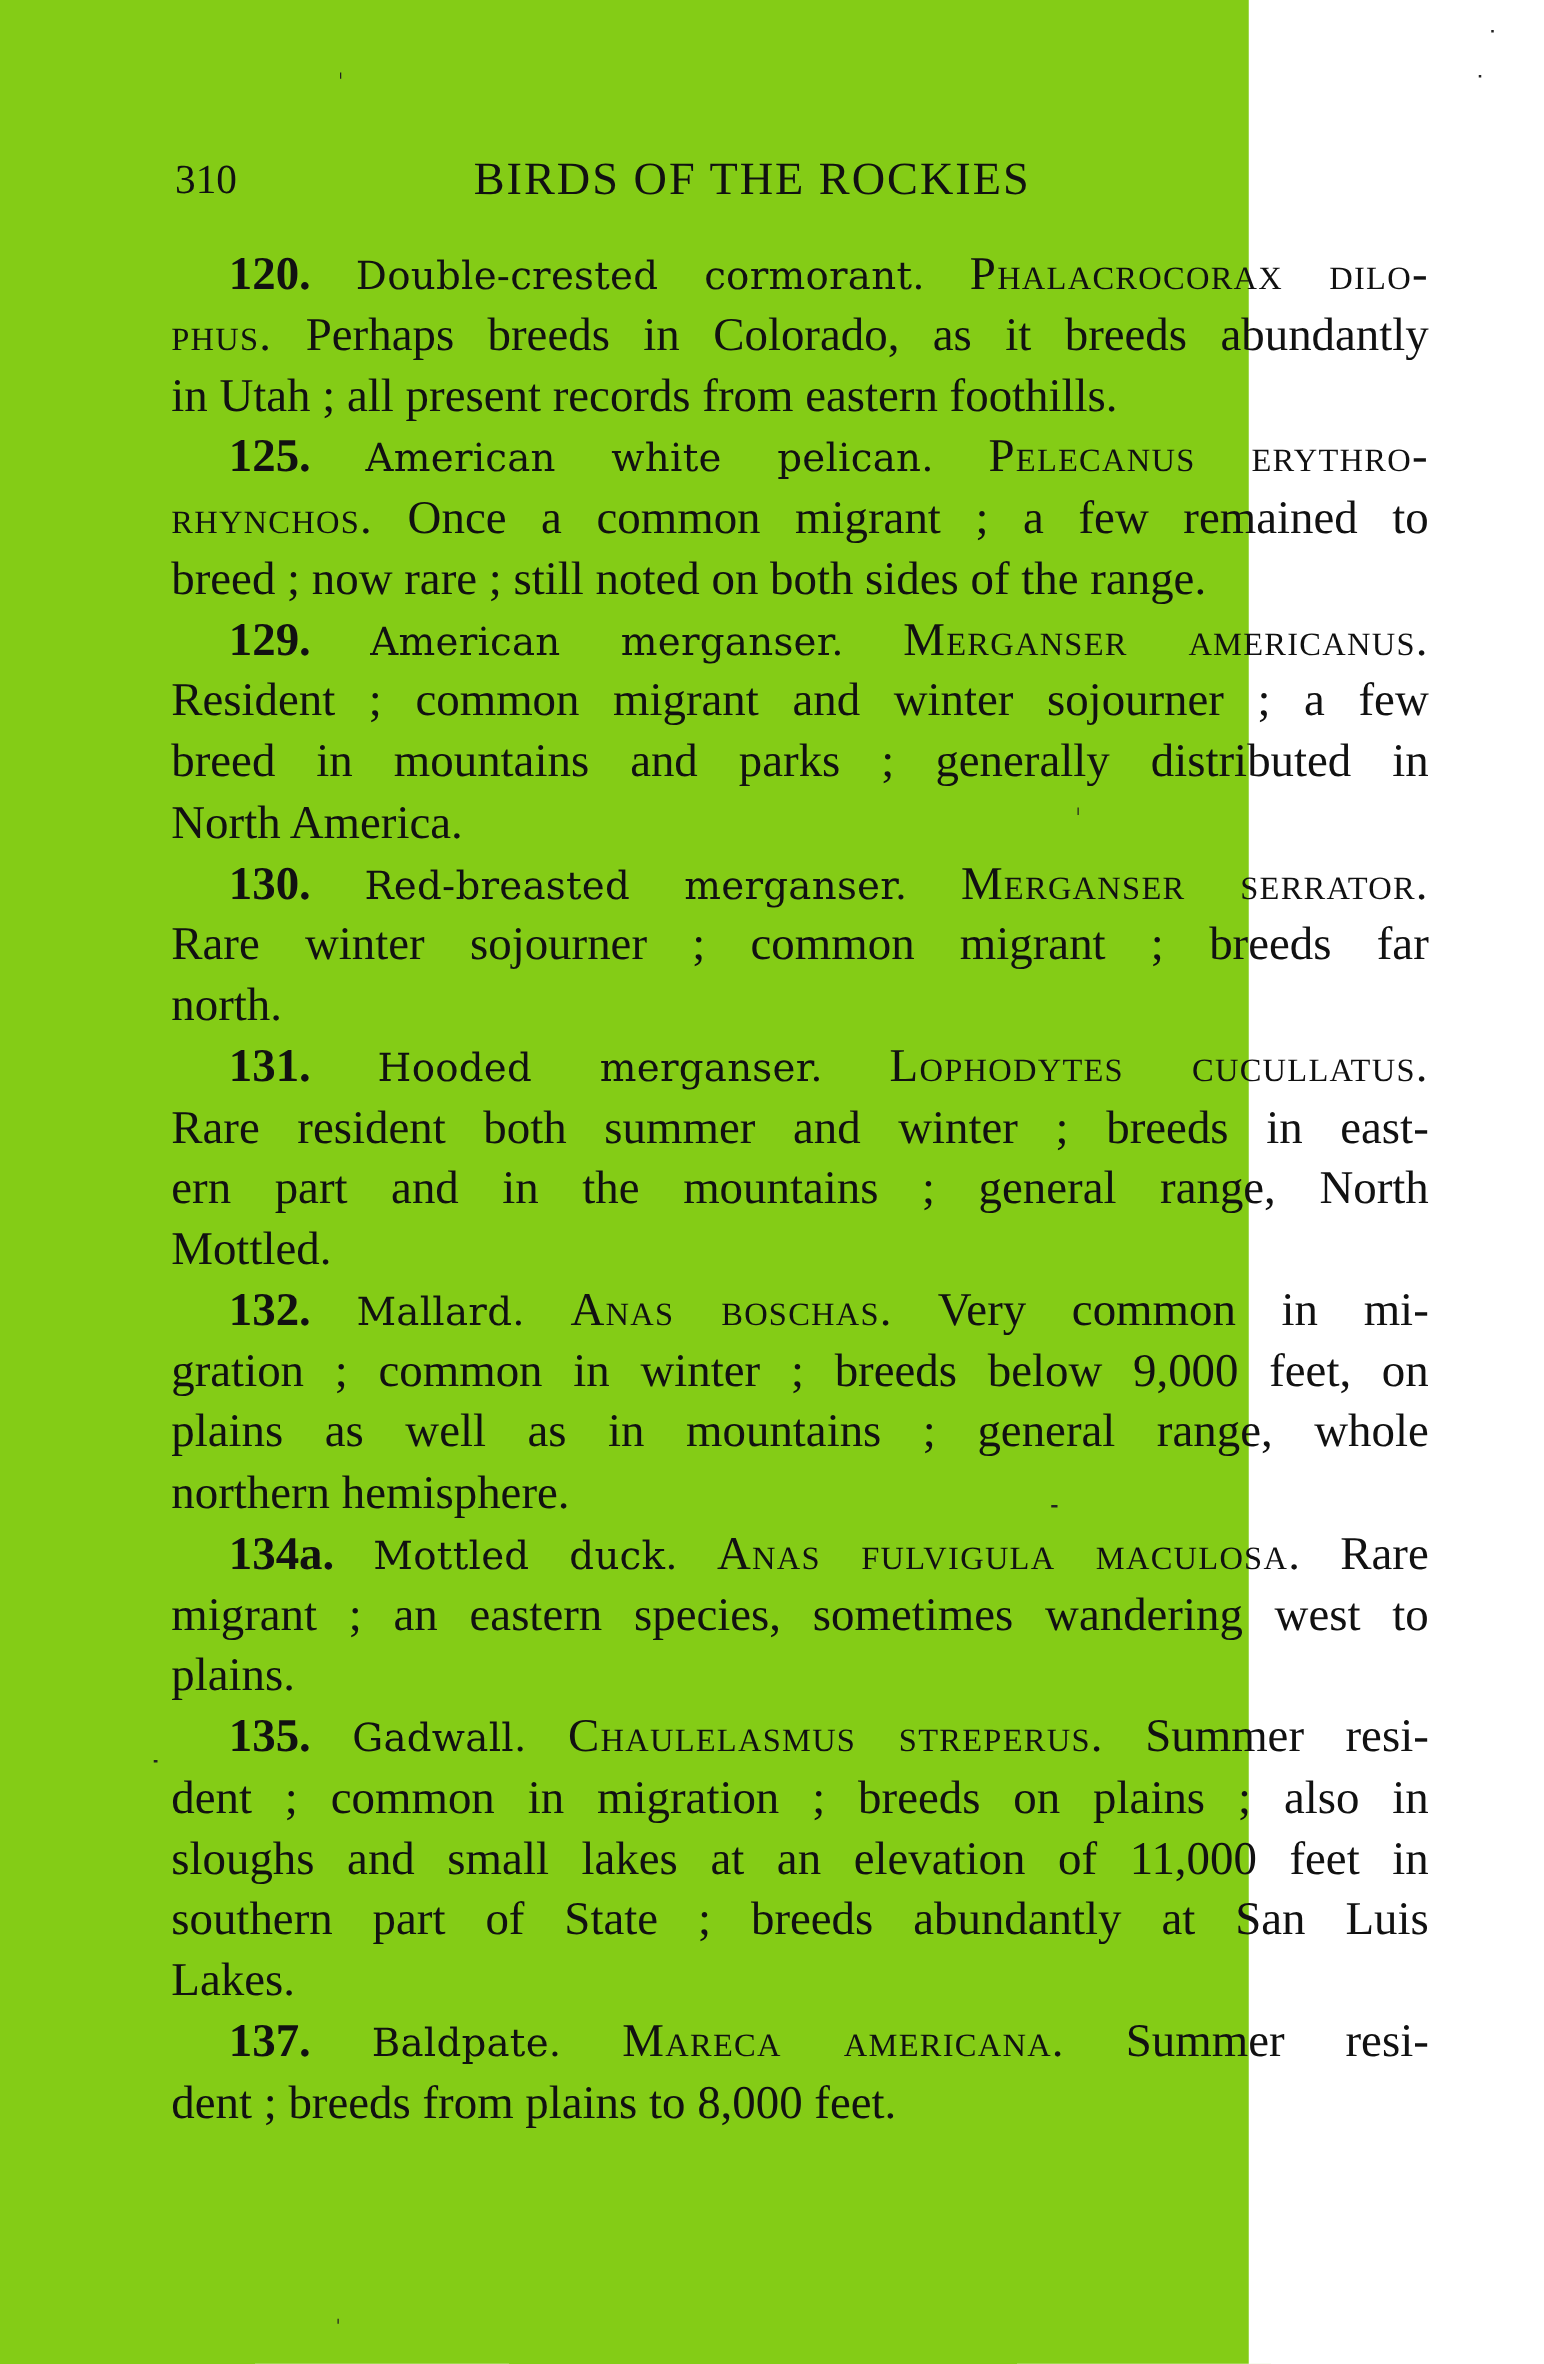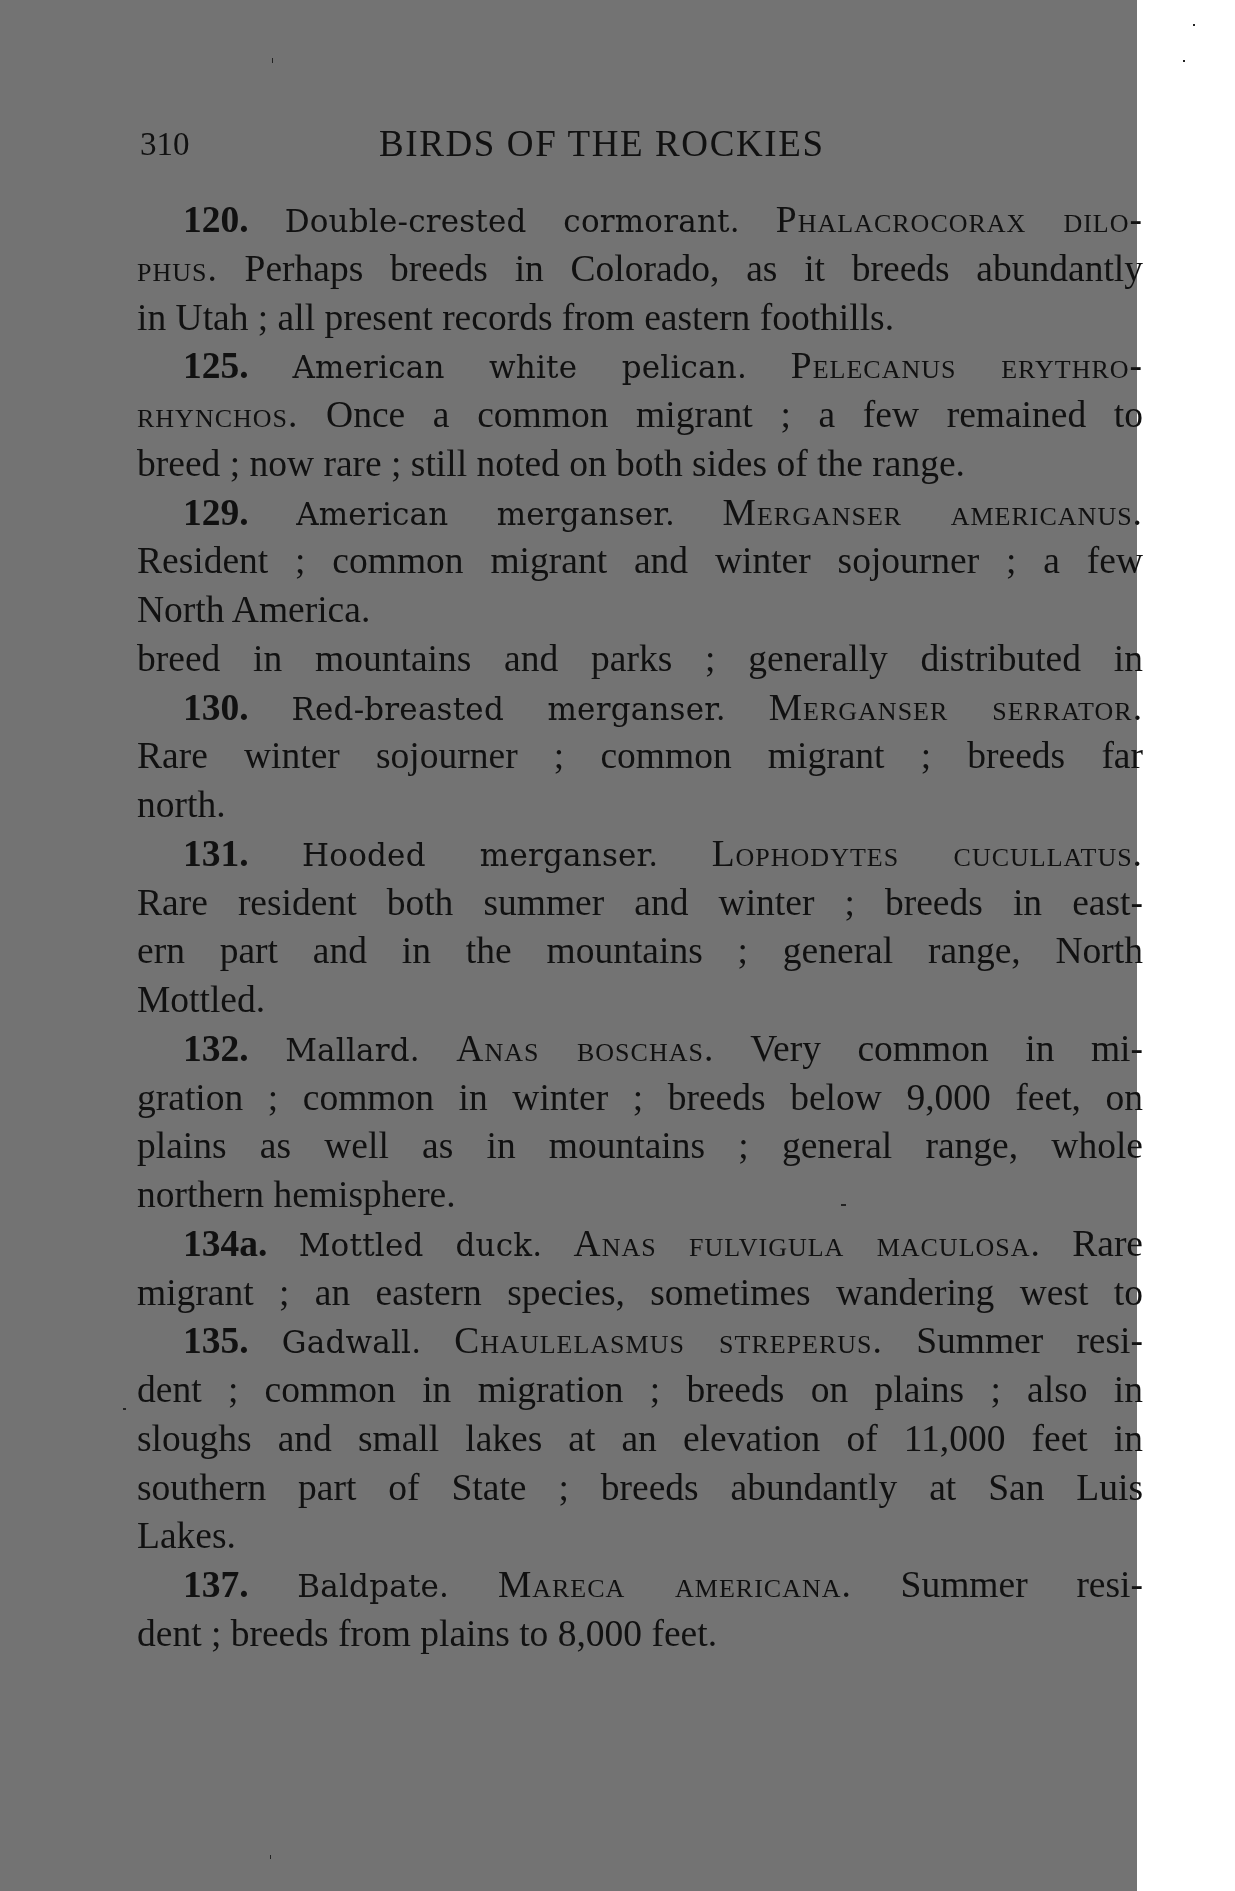--- a/index.html
+++ b/index.html
@@ -11,23 +11,23 @@
     width: 1235px;
     height: 1891px;
     position: relative;
     overflow: hidden;
     font-family: "Liberation Serif", "DejaVu Serif", serif;
     color: #111111;
   }
   .page {
     position: absolute;
     left: 0; top: 0;
-    width: 1137px;
+    width: 999px;
     height: 1891px;
-    background: #737373;
+    background: #84cc16;
   }
   .running-head {
     position: absolute;
     left: 137px;
     top: 120px;
     width: 1006px;
     height: 48px;
   }
   .page-number {
     position: absolute;
@@ -101,22 +101,22 @@
         <div class="line"><span class="seg-text">in Utah ; all present records from eastern foothills.</span></div>
       </div>
       <div class="entry">
         <div class="line justify first"><span class="seg-num">125.</span> <span class="seg-name">American white pelican.</span> <span class="seg-sci">Pelecanus erythro-</span></div>
         <div class="line justify"><span class="seg-sci">rhynchos.</span> <span class="seg-text">Once a common migrant ; a few remained to</span></div>
         <div class="line"><span class="seg-text">breed ; now rare ; still noted on both sides of the range.</span></div>
       </div>
       <div class="entry">
         <div class="line justify first"><span class="seg-num">129.</span> <span class="seg-name">American merganser.</span> <span class="seg-sci">Merganser americanus.</span></div>
         <div class="line justify"><span class="seg-text">Resident ; common migrant and winter sojourner ; a few</span></div>
+        <div class="line justify"><span class="seg-text">breed in mountains and parks ; generally distributed in</span></div>
         <div class="line"><span class="seg-text">North America.</span></div>
-        <div class="line justify"><span class="seg-text">breed in mountains and parks ; generally distributed in</span></div>
       </div>
       <div class="entry">
         <div class="line justify first"><span class="seg-num">130.</span> <span class="seg-name">Red-breasted merganser.</span> <span class="seg-sci">Merganser serrator.</span></div>
         <div class="line justify"><span class="seg-text">Rare winter sojourner ; common migrant ; breeds far</span></div>
         <div class="line"><span class="seg-text">north.</span></div>
       </div>
       <div class="entry">
         <div class="line justify first"><span class="seg-num">131.</span> <span class="seg-name">Hooded merganser.</span> <span class="seg-sci">Lophodytes cucullatus.</span></div>
         <div class="line justify"><span class="seg-text">Rare resident both summer and winter ; breeds in east-</span></div>
         <div class="line justify"><span class="seg-text">ern part and in the mountains ; general range, North</span></div>
@@ -124,20 +124,21 @@
       </div>
       <div class="entry">
         <div class="line justify first"><span class="seg-num">132.</span> <span class="seg-name">Mallard.</span> <span class="seg-sci">Anas boschas.</span> <span class="seg-text">Very common in mi-</span></div>
         <div class="line justify"><span class="seg-text">gration ; common in winter ; breeds below 9,000 feet, on</span></div>
         <div class="line justify"><span class="seg-text">plains as well as in mountains ; general range, whole</span></div>
         <div class="line"><span class="seg-text">northern hemisphere.</span></div>
       </div>
       <div class="entry">
         <div class="line justify first"><span class="seg-num">134a.</span> <span class="seg-name">Mottled duck.</span> <span class="seg-sci">Anas fulvigula maculosa.</span> <span class="seg-text">Rare</span></div>
         <div class="line justify"><span class="seg-text">migrant ; an eastern species, sometimes wandering west to</span></div>
+        <div class="line"><span class="seg-text">plains.</span></div>
       </div>
       <div class="entry">
         <div class="line justify first"><span class="seg-num">135.</span> <span class="seg-name">Gadwall.</span> <span class="seg-sci">Chaulelasmus streperus.</span> <span class="seg-text">Summer resi-</span></div>
         <div class="line justify"><span class="seg-text">dent ; common in migration ; breeds on plains ; also in</span></div>
         <div class="line justify"><span class="seg-text">sloughs and small lakes at an elevation of 11,000 feet in</span></div>
         <div class="line justify"><span class="seg-text">southern part of State ; breeds abundantly at San Luis</span></div>
         <div class="line"><span class="seg-text">Lakes.</span></div>
       </div>
       <div class="entry">
         <div class="line justify first"><span class="seg-num">137.</span> <span class="seg-name">Baldpate.</span> <span class="seg-sci">Mareca americana.</span> <span class="seg-text">Summer resi-</span></div>

